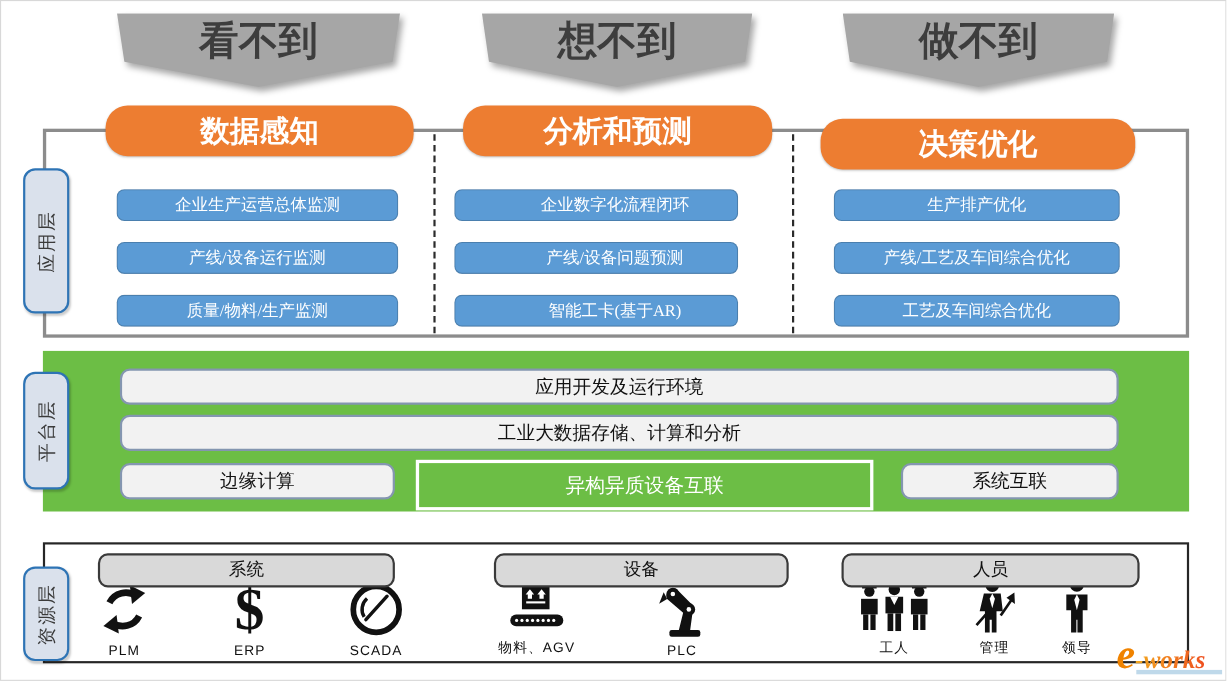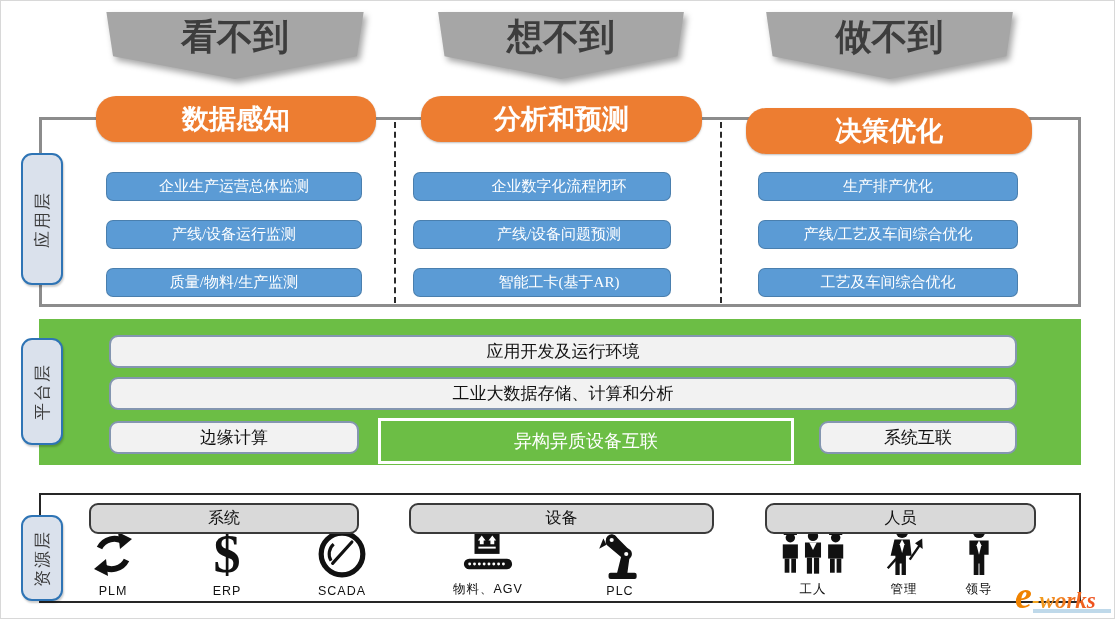--- a/index.html
+++ b/index.html
@@ -38,21 +38,21 @@
   .pr2{left:108px;top:376px;width:908px;height:33px;}
   .pr-edge{left:108px;top:420px;width:250px;height:33px;}
   .pr-sys{left:818px;top:420px;width:198px;height:33px;}
   .pr-hetero{position:absolute;left:377px;top:417px;width:416px;height:46px;background:#6CBE45;border:3px solid #fff;box-sizing:border-box;z-index:3;
              display:flex;align-items:center;justify-content:center;color:#fff;font-size:18px;}
 
   
   .res-frame{position:absolute;left:38px;top:492px;width:1042px;height:110px;border:2px solid #262626;box-sizing:border-box;background:#fff;z-index:1;}
   .rhead{position:absolute;top:478px;height:31px;background:#d9d9d9;border:2px solid #3a3a3a;border-radius:9px;box-sizing:border-box;z-index:3;
          display:flex;align-items:center;justify-content:center;font-size:16px;color:#111;margin-top:24px;}
-  .rh1{left:88px;width:270px;} .rh2{left:408px;width:305px;text-align:right;} .rh3{left:764px;width:271px;}
+  .rh1{left:88px;width:270px;} .rh2{left:448px;width:268px;text-align:right;} .rh3{left:764px;width:271px;}
   .rgroup{position:absolute;top:513px;height:84px;display:flex;justify-content:space-between;z-index:2;}
   .rg1{left:88px;width:278px;} .rg2{left:452px;width:192px;} .rg3{left:778px;width:218px;}
   .ritem{display:flex;flex-direction:column;align-items:center;justify-content:flex-end;}
   .ricon{height:56px;display:flex;align-items:center;justify-content:center;}
   .rlabel{margin-top:2px;font-size:12.5px;color:#111;letter-spacing:1px;font-family:"Liberation Sans",sans-serif;}
   .dollar{font-size:54px;line-height:52px;font-weight:bold;color:#111;font-family:"Liberation Serif",serif;}
 
   
   .logo{position:absolute;left:1014px;top:577px;z-index:10;font-style:italic;font-weight:bold;font-family:"Liberation Serif",serif;
         display:flex;align-items:baseline;}

